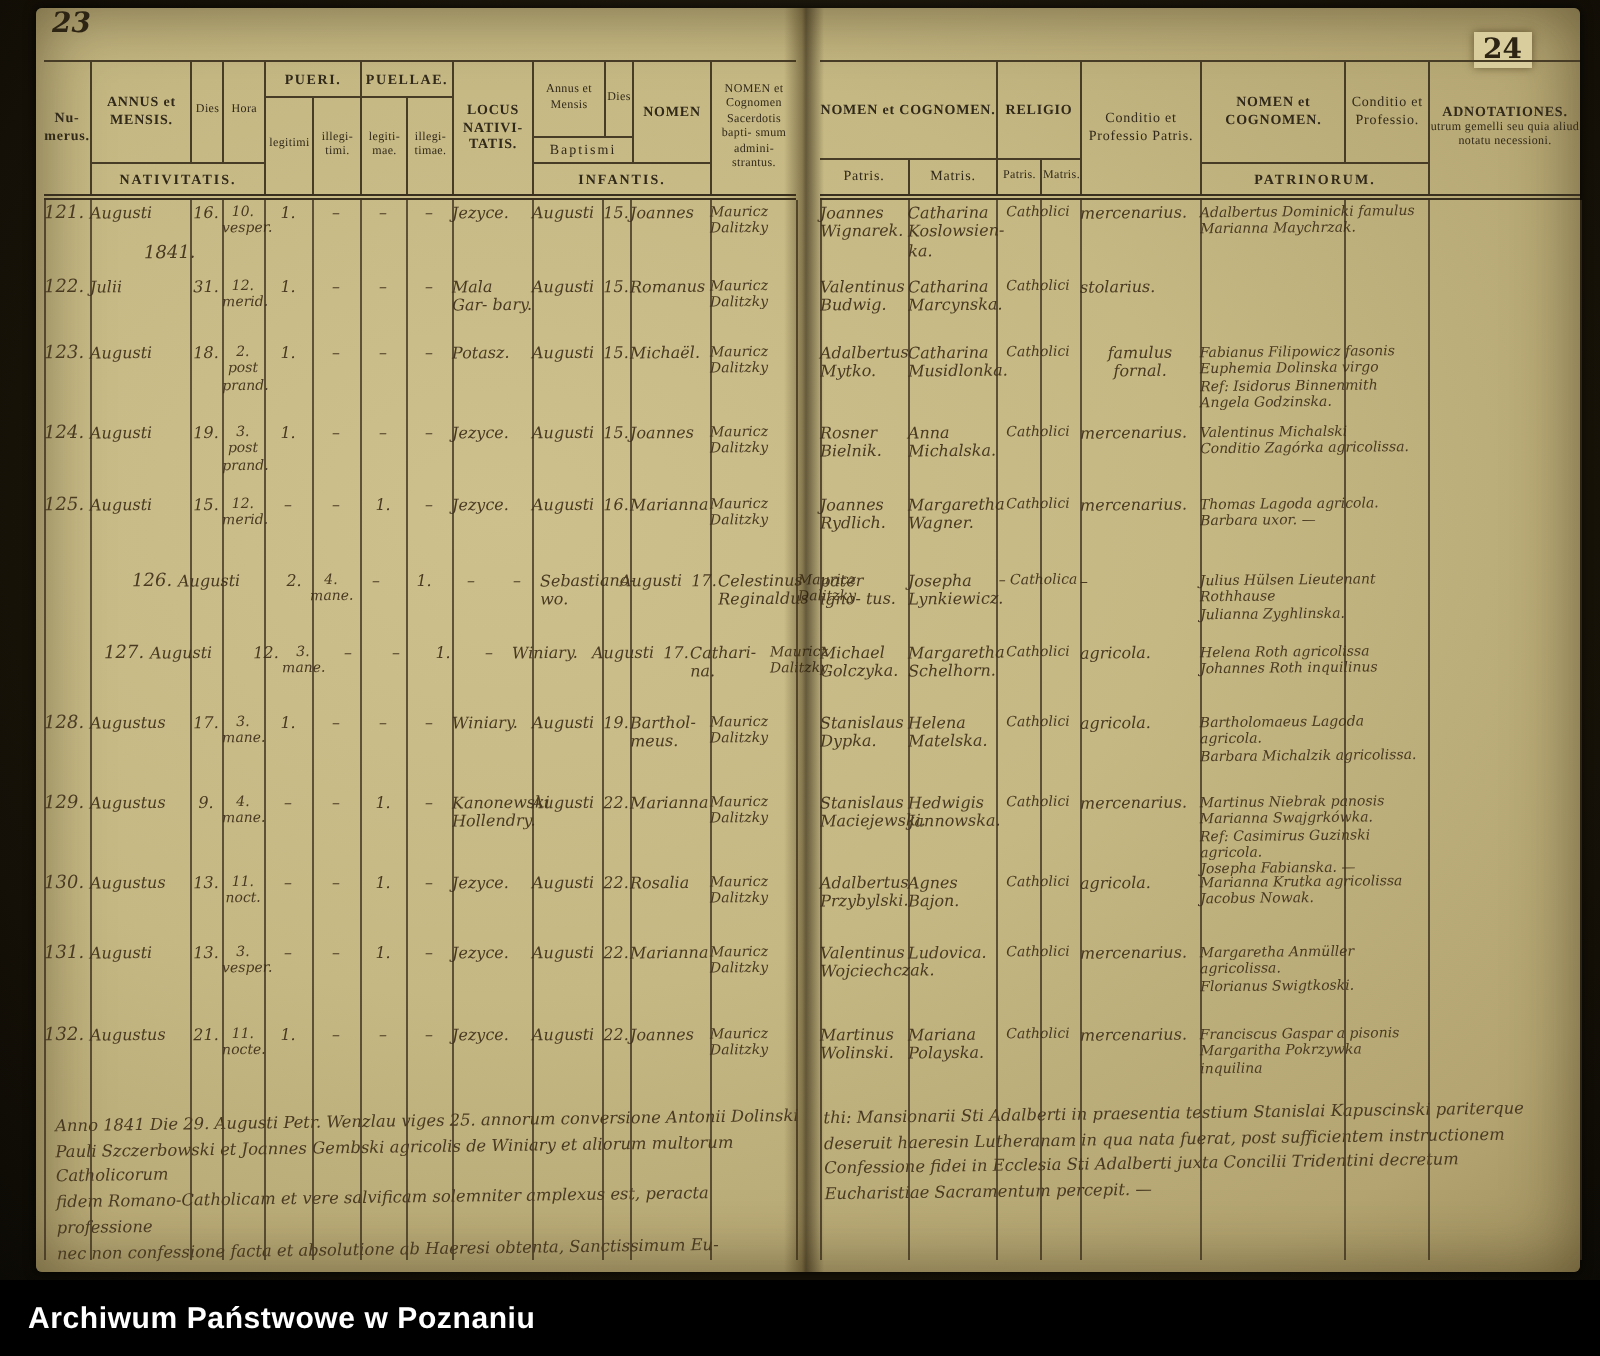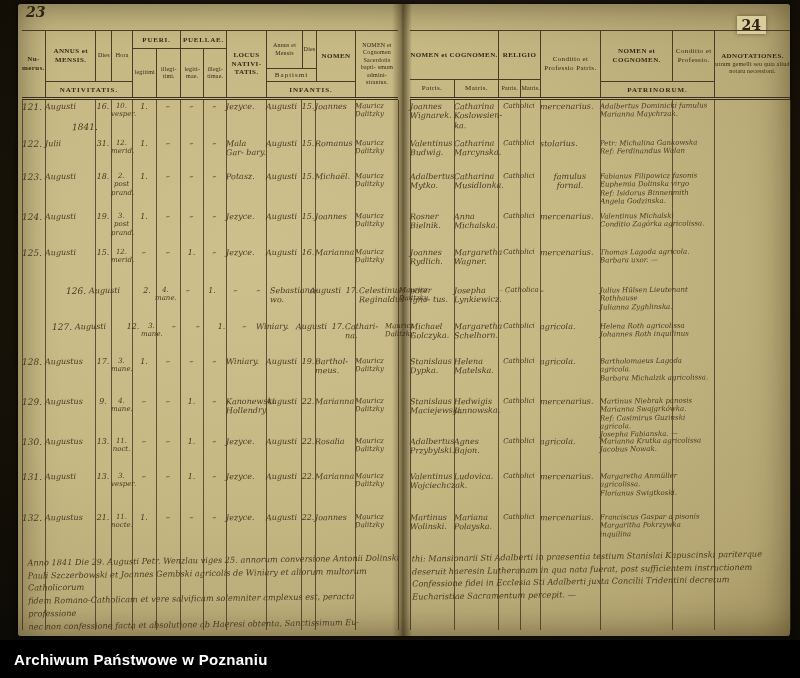--- a/index.html
+++ b/index.html
@@ -671,24 +671,20 @@
               </div>
               <div class="bc" style="width: 44px;">
                 <div class="hw ">Catharina Marcynska.</div>
               </div>
               <div class="bc" style="width: 42px;">
                 <div class="hw small center">Catholici</div>
               </div>
               <div class="bc" style="width: 60px;">
                 <div class="hw ">stolarius.</div>
               </div>
-              <div class="bc" style="width: 114px;">
-                <div class="hw small">Petr: Michalina Gankowska
-Ref: Ferdinandus Walan</div>
-              </div>
               <div class="bc" style="width: 76px;">
                 <div class="hw small"></div>
               </div>
             </div>
             <div class="brow" style="height: 40px;">
               <div class="bc" style="width: 44px;">
                 <div class="hw ">Adalbertus Mytko.</div>
               </div>
               <div class="bc" style="width: 44px;">
                 <div class="hw ">Catharina Musidlonka.</div>

